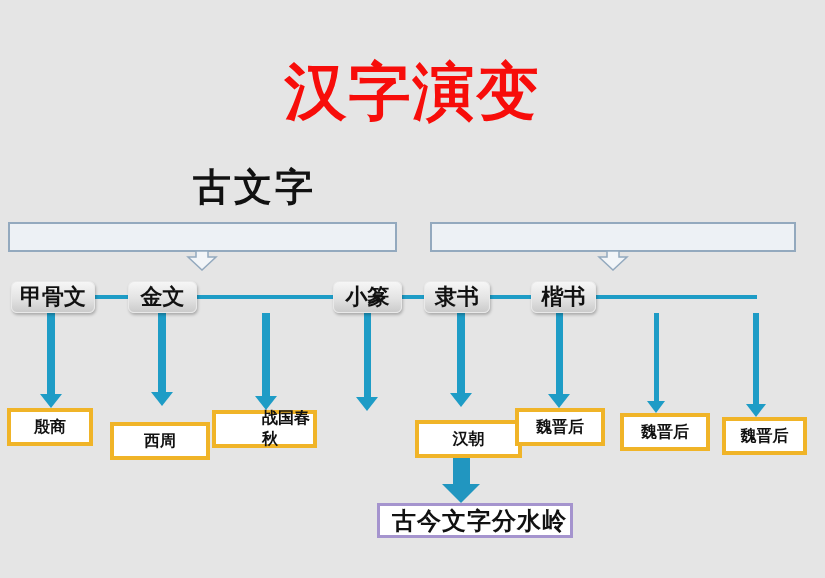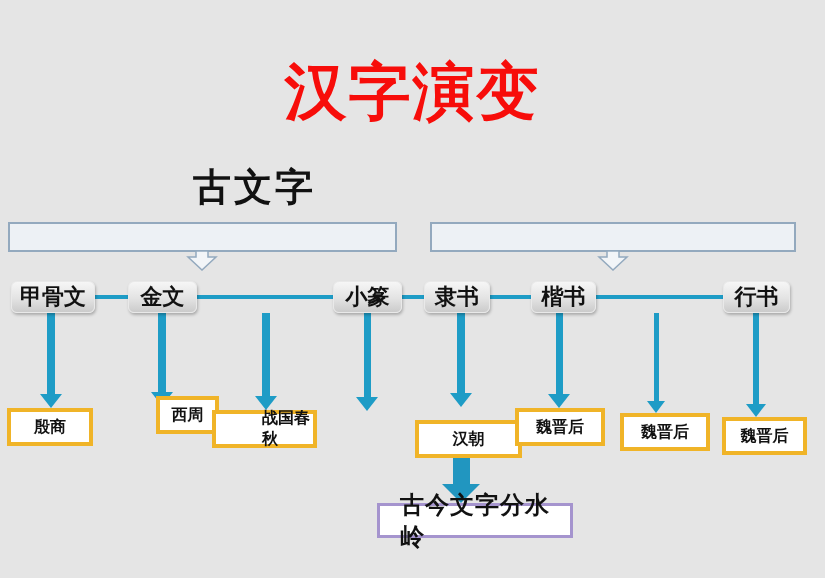--- a/index.html
+++ b/index.html
@@ -52,21 +52,21 @@
   }
   
   #divider-arrow{left:442px;top:448px;width:38px;height:55px;display:flex;flex-direction:column;align-items:center;}
   #divider-arrow .shaft{width:17px;flex:1;background:#2196c0;}
   #divider-arrow .head{width:0;height:0;border-left:19px solid transparent;border-right:19px solid transparent;border-top:19px solid #2196c0;}
   
   #divider-box{
     left:377px;top:503px;width:196px;height:35px;box-sizing:border-box;
     background:#ffffff;border:3px solid #a594ce;
     display:flex;align-items:center;
-    padding-left:20px;font-size:24px;font-weight:bold;color:#111111;letter-spacing:1px;
+    padding-left:12px;font-size:24px;font-weight:bold;color:#111111;letter-spacing:1px;
   }
 </style>
 </head>
 <body>
 
 <div id="stage">
 
   <div class="abs" id="title">汉字演变</div>
 
   <div class="abs section-label" id="section-ancient">古文字</div>
@@ -81,21 +81,20 @@
     <polygon points="12,0 12,6 4,6 18,19 32,6 24,6 24,0" fill="#f2f5f8" stroke="#93a9be" stroke-width="1.5"></polygon>
   </svg>
 
   <div class="abs" id="timeline-line"></div>
 
   <div class="abs script-node" style="left:11px;width:84px;">甲骨文</div>
   <div class="abs script-node" style="left:128px;width:69px;">金文</div>
   <div class="abs script-node" style="left:333px;width:69px;">小篆</div>
   <div class="abs script-node" style="left:409px;width:66px;margin-left:15px;">隶书</div>
   <div class="abs script-node" style="left:531px;width:65px;">楷书</div>
-  <div class="abs script-node" style="left:723px;width:67px;">行书</div>
 
   <div class="abs varrow" style="left:40px;height:95px;">
       <div class="shaft" style="width:8px;"></div>
       <div class="head"></div>
     </div>
   <div class="abs varrow" style="left:151px;height:93px;">
       <div class="shaft" style="width:8px;"></div>
       <div class="head"></div>
     </div>
   <div class="abs varrow" style="left:255px;height:97px;">
@@ -117,21 +116,21 @@
   <div class="abs varrow" style="left:645px;height:100px;">
       <div class="shaft" style="width:5px;"></div>
       <div class="head" style="border-left-width:9px;border-right-width:9px;border-top-width:12px;"></div>
     </div>
   <div class="abs varrow" style="left:745px;height:104px;">
       <div class="shaft" style="width:6px;"></div>
       <div class="head" style="border-left-width:10px;border-right-width:10px;border-top-width:13px;"></div>
     </div>
 
   <div class="abs period-box" style="left:7px;top:408px;width:86px;">殷商</div>
-  <div class="abs period-box" style="left:110px;top:396px;width:63px;margin-left:46px;">西周</div>
+  <div class="abs period-box" style="left:110px;top:422px;width:100px;">西周</div>
   <div class="abs period-box" style="left:212px;top:410px;width:105px;padding-left:46px;">战国春秋</div>
   <div class="abs period-box" style="left:415px;top:420px;width:107px;">汉朝</div>
   <div class="abs period-box" style="left:515px;top:408px;width:90px;">魏晋后</div>
   <div class="abs period-box" style="left:620px;top:413px;width:90px;">魏晋后</div>
   <div class="abs period-box" style="left:722px;top:417px;width:85px;">魏晋后</div>
 
   <div class="abs" id="divider-arrow">
     <div class="shaft"></div>
       <div class="head"></div>
   </div>

